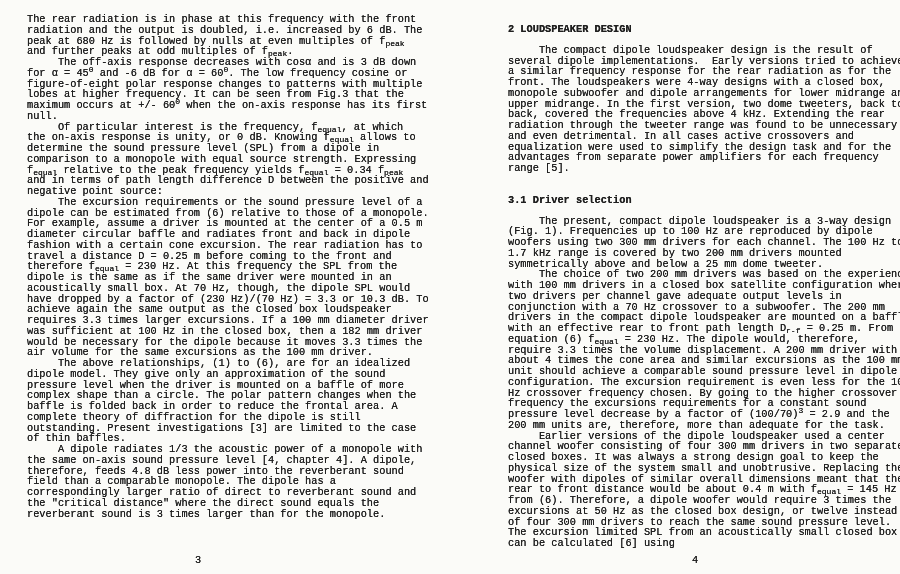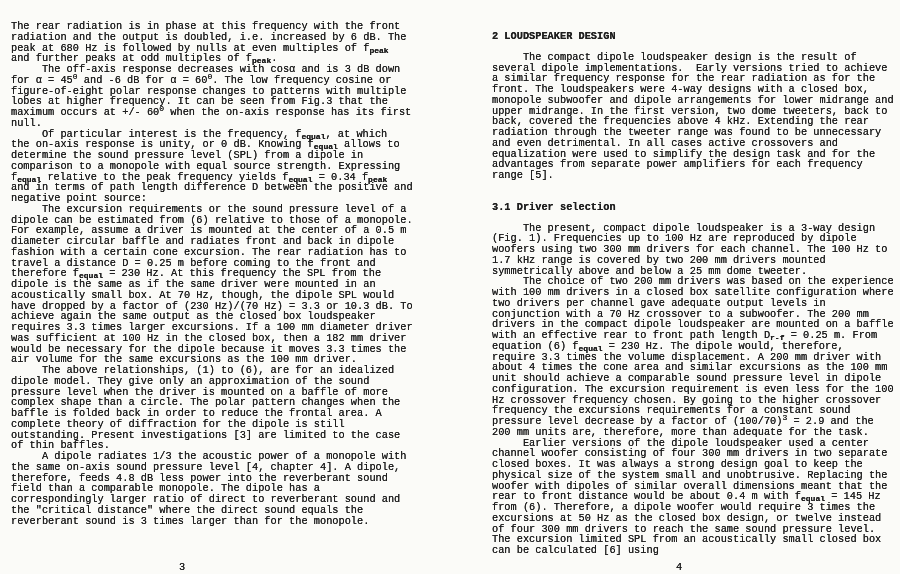--- a/index.html
+++ b/index.html
@@ -5,36 +5,36 @@
   html,body{margin:0;padding:0;background:#e8e8e6;}
   .sheet{
     position:relative;
     width:900px;height:574px;
     margin:0 auto;
     background:var(--paper,#fbfbf8);
     overflow:hidden;
     font-family:"Liberation Mono","DejaVu Sans Mono",monospace;
     color:var(--ink,#1f1f1f);
   }
-  .page{position:absolute;top:11px;bottom:0;}
+  .page{position:absolute;top:4px;bottom:0;margin-left:16px;}
   .page.left{left:0;width:460px;}
   .page.right{left:460px;width:440px;}
   .page-body{
     position:absolute;
     font-size:10.3px;
     line-height:10.75px;
     text-shadow:0 0 0.5px currentColor;
   }
   .page.left  .page-body{left:11px;top:10px;width:436px;}
   .page.right .page-body{left:32px;top:20px;width:404px;}
   .block{white-space:pre;margin:0;}
   .block.heading{font-weight:700;margin:0 0 10px 0;}
   .block.subheading{font-weight:700;margin:21px 0 10px 0;}
   .block.equation{margin:16px 0 11px 0;}
-  .block sub{font-size:0.78em;vertical-align:-0.28em;line-height:0;font-weight:bold;}
+  .block sub{font-size:0.78em;vertical-align:-0.28em;line-height:0;}
   .block sup{font-size:0.78em;vertical-align:0.5em;line-height:0;}
   .page-num{
     position:absolute;
     font-size:10.3px;line-height:10.75px;
     text-shadow:0 0 0.5px currentColor;
   }
   .page.left  .page-num{left:179px;top:551px;}
   .page.right .page-num{left:216px;top:551px;}
 </style>
 </head>

